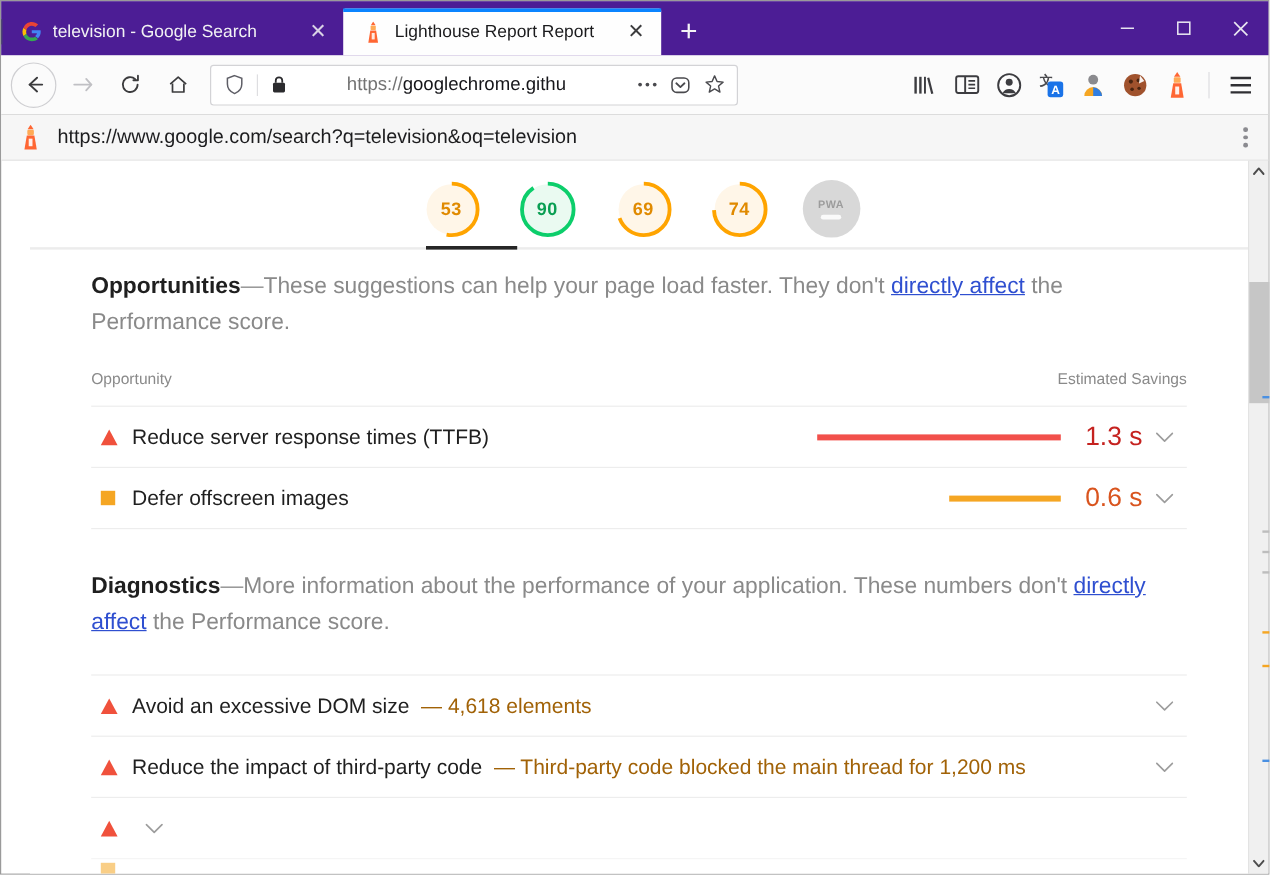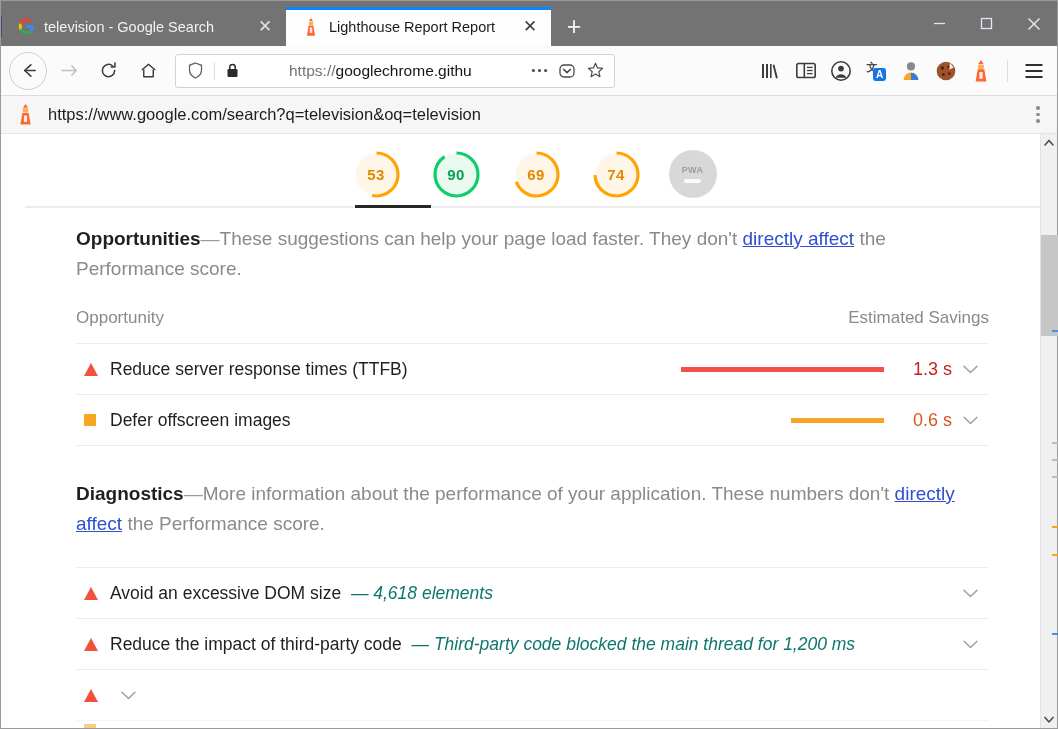--- a/index.html
+++ b/index.html
@@ -15,21 +15,21 @@
     width: 1058px; height: 729px;
     position: relative;
     background: #fff;
     border: 1px solid #9a9a9a;
     display: flex; flex-direction: column;
   }
 
   
   .tabstrip {
     height: 45px;
-    background: #737373;
+    background: #4c1d95;
     display: flex;
     align-items: flex-end;
     position: relative;
     flex: 0 0 45px;
   }
   .tab {
     height: 39px;
     display: flex; align-items: center;
     gap: 9px;
     padding: 0 10px 0 16px;
@@ -160,38 +160,38 @@
   .sec-desc {
     font-size: 19px; color: #8a8a8a; line-height: 30px;
     padding-top: 16px; padding-bottom: 2px;
   }
   .sec-desc b { color: #1f1f1f; font-weight: bold; }
   .sec-desc a { color: #2f4fd0; text-decoration: underline; }
   .sec-desc .dash { color: #9a9a9a; }
 
   .col-head {
     display: flex; justify-content: space-between;
-    font-size: 17px; color: #8a8a8a;
+    font-size: 13px; color: #8a8a8a;
     padding: 22px 0 15px 0;
   }
   .op-row {
     display: flex; align-items: center;
     height: 51px; border-top: 1px solid #ededed;
     font-size: 17.5px; color: #1f1f1f;
   }
   .op-row.first { border-top: 1px solid #ededed; }
   .marker { width: 34px; flex: 0 0 34px; display: flex; align-items: center; padding-left: 8px; }
   .tri { width: 0; height: 0; border-left: 7.5px solid transparent;
          border-right: 7.5px solid transparent; border-bottom: 13px solid #f0513c; }
   .sq { width: 12px; height: 12px; background: #f5a623; }
   .op-title { flex: 1 1 auto; white-space: nowrap; }
-  .op-title .metric { color: #0f766e; font-style: italic; }
+  .op-title .metric { color: #a16207; }
   .bar-wrap { width: 215px; flex: 0 0 215px; display: flex; justify-content: flex-end; padding-right: 12px; }
   .bar { height: 5px; border-radius: 0; }
-  .op-val { width: 56px; flex: 0 0 56px; text-align: right; font-size: 18px; }
+  .op-val { width: 56px; flex: 0 0 56px; text-align: right; font-size: 22px; }
   .chev { width: 37px; flex: 0 0 37px; display: flex; align-items: center; justify-content: center; color: #9d9d9d; }
   .sec-gap { height: 34px; border-top: 1px solid #ededed; }
 
   
   .ghost-row {
     display: flex; align-items: center; height: 18px;
     border-top: 1px solid #ededed; font-size: 17.5px;
     overflow: hidden; opacity: .55;
   }
 

